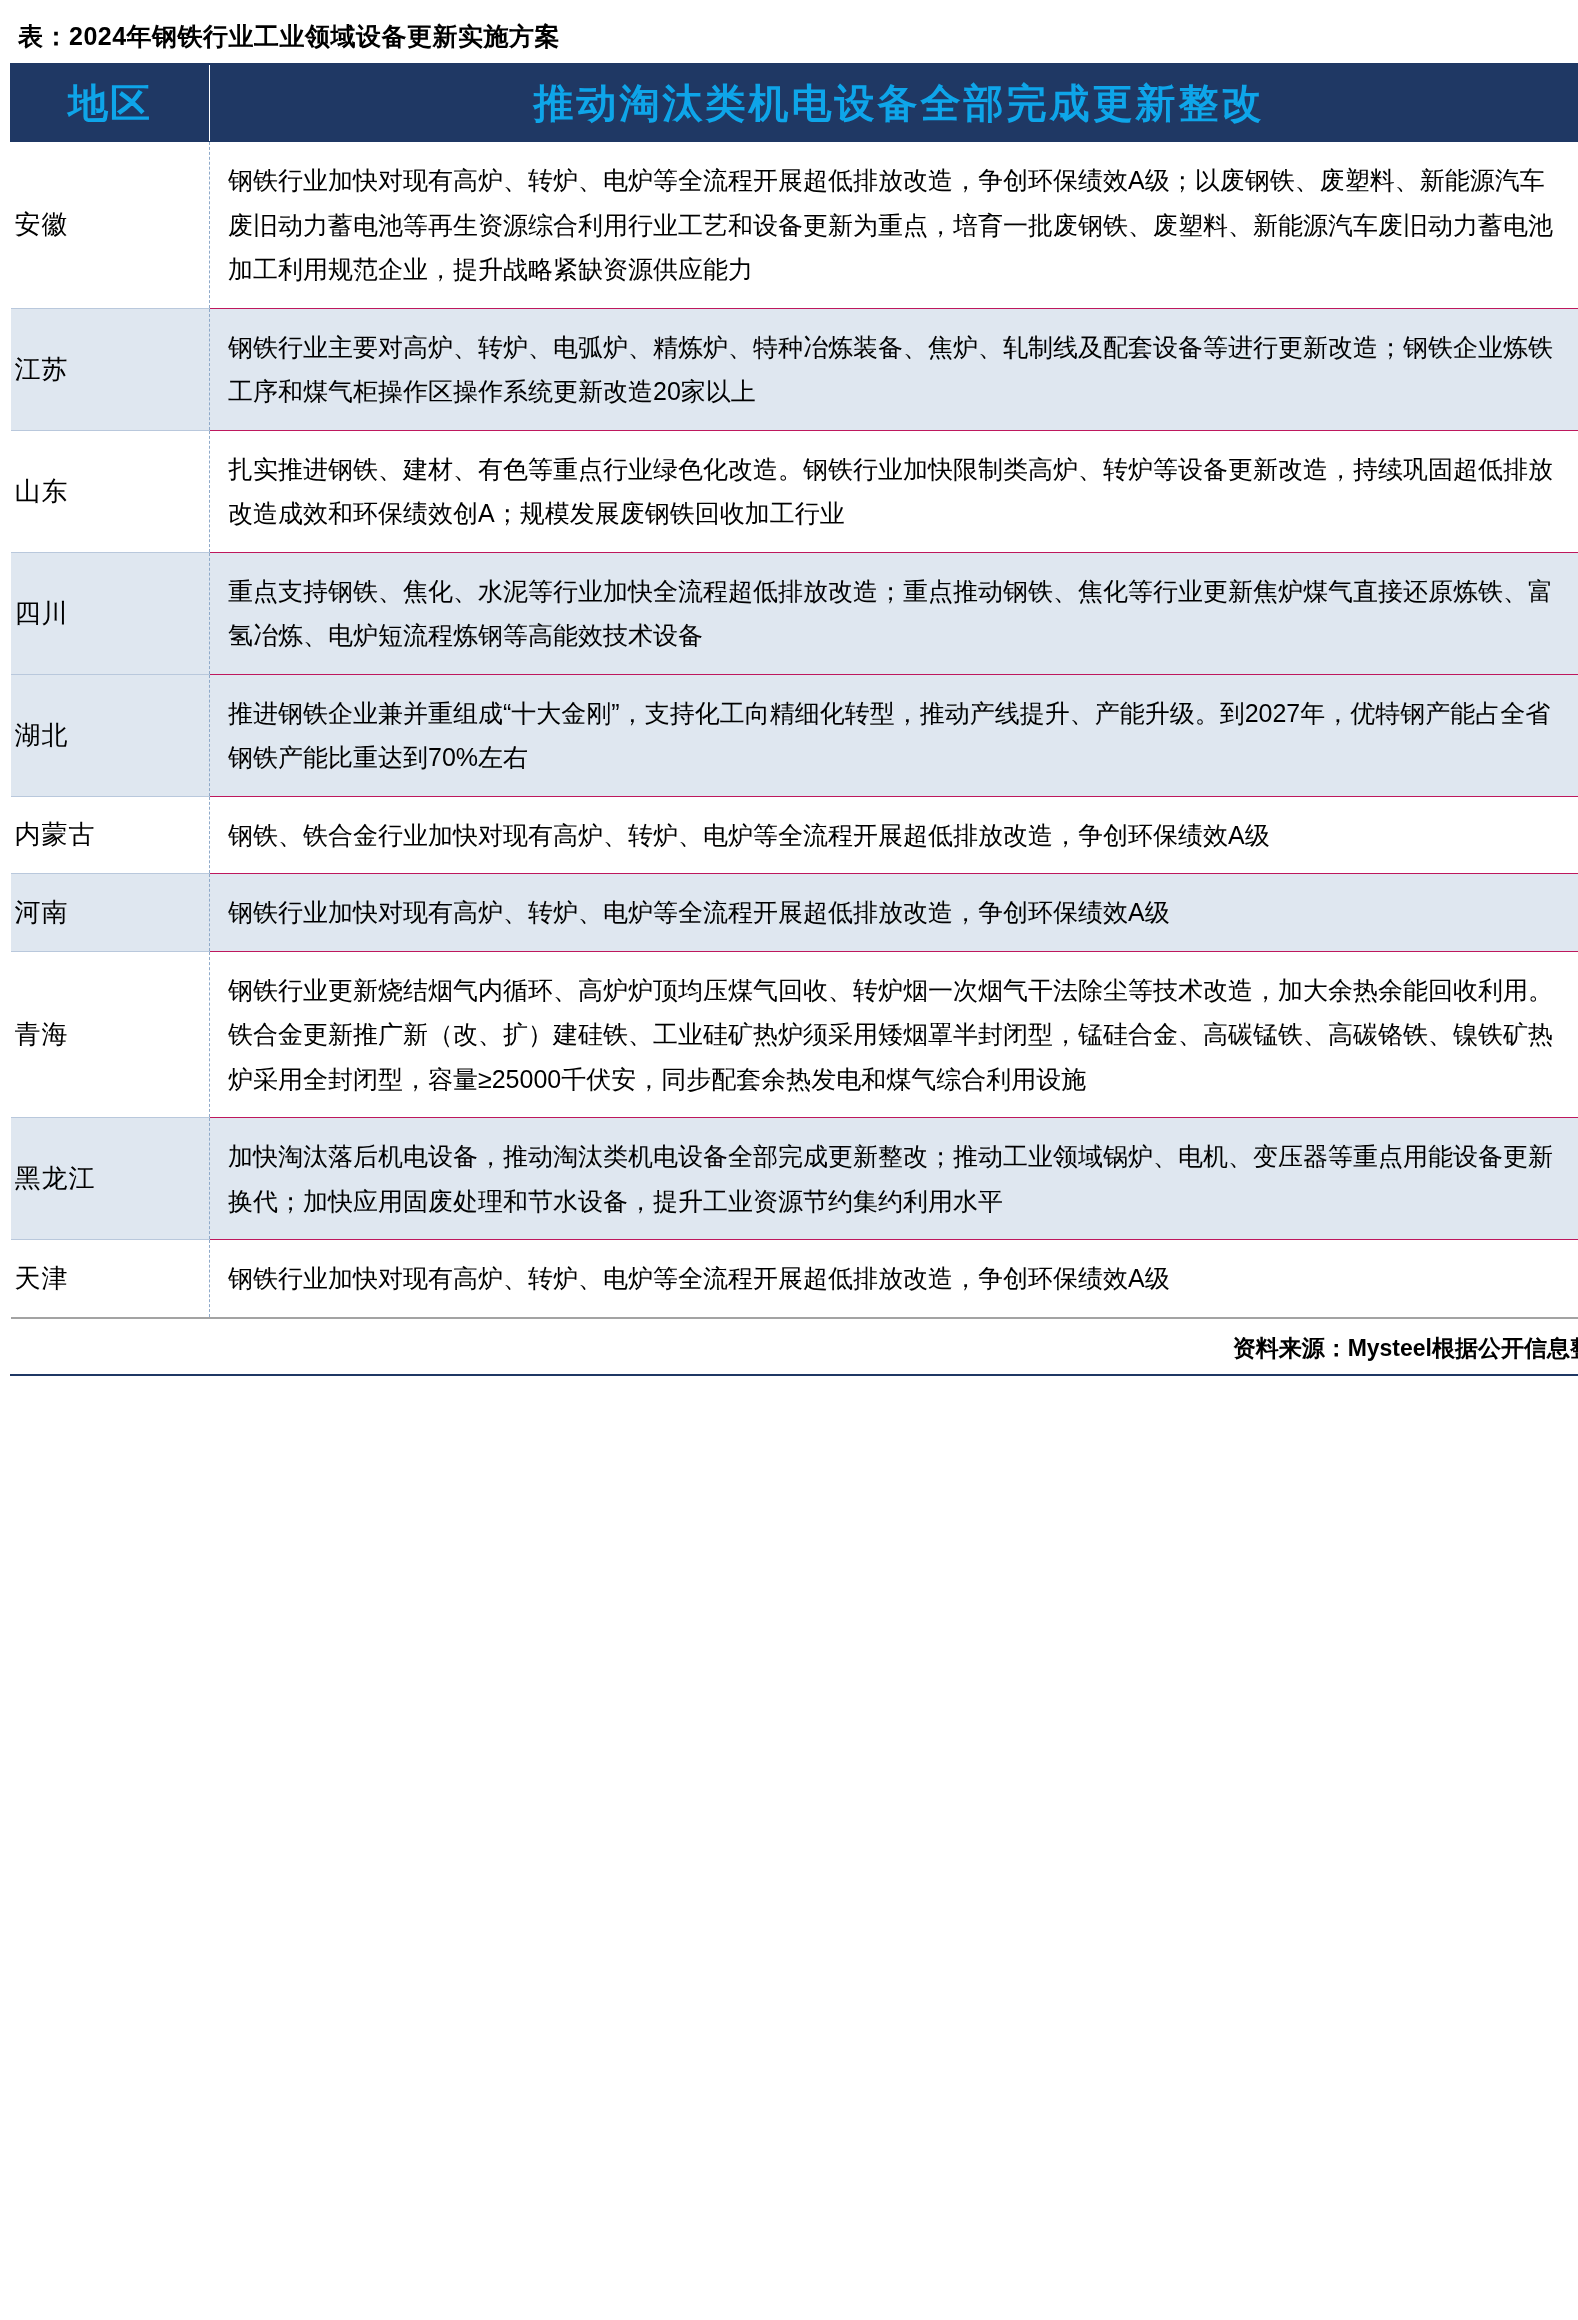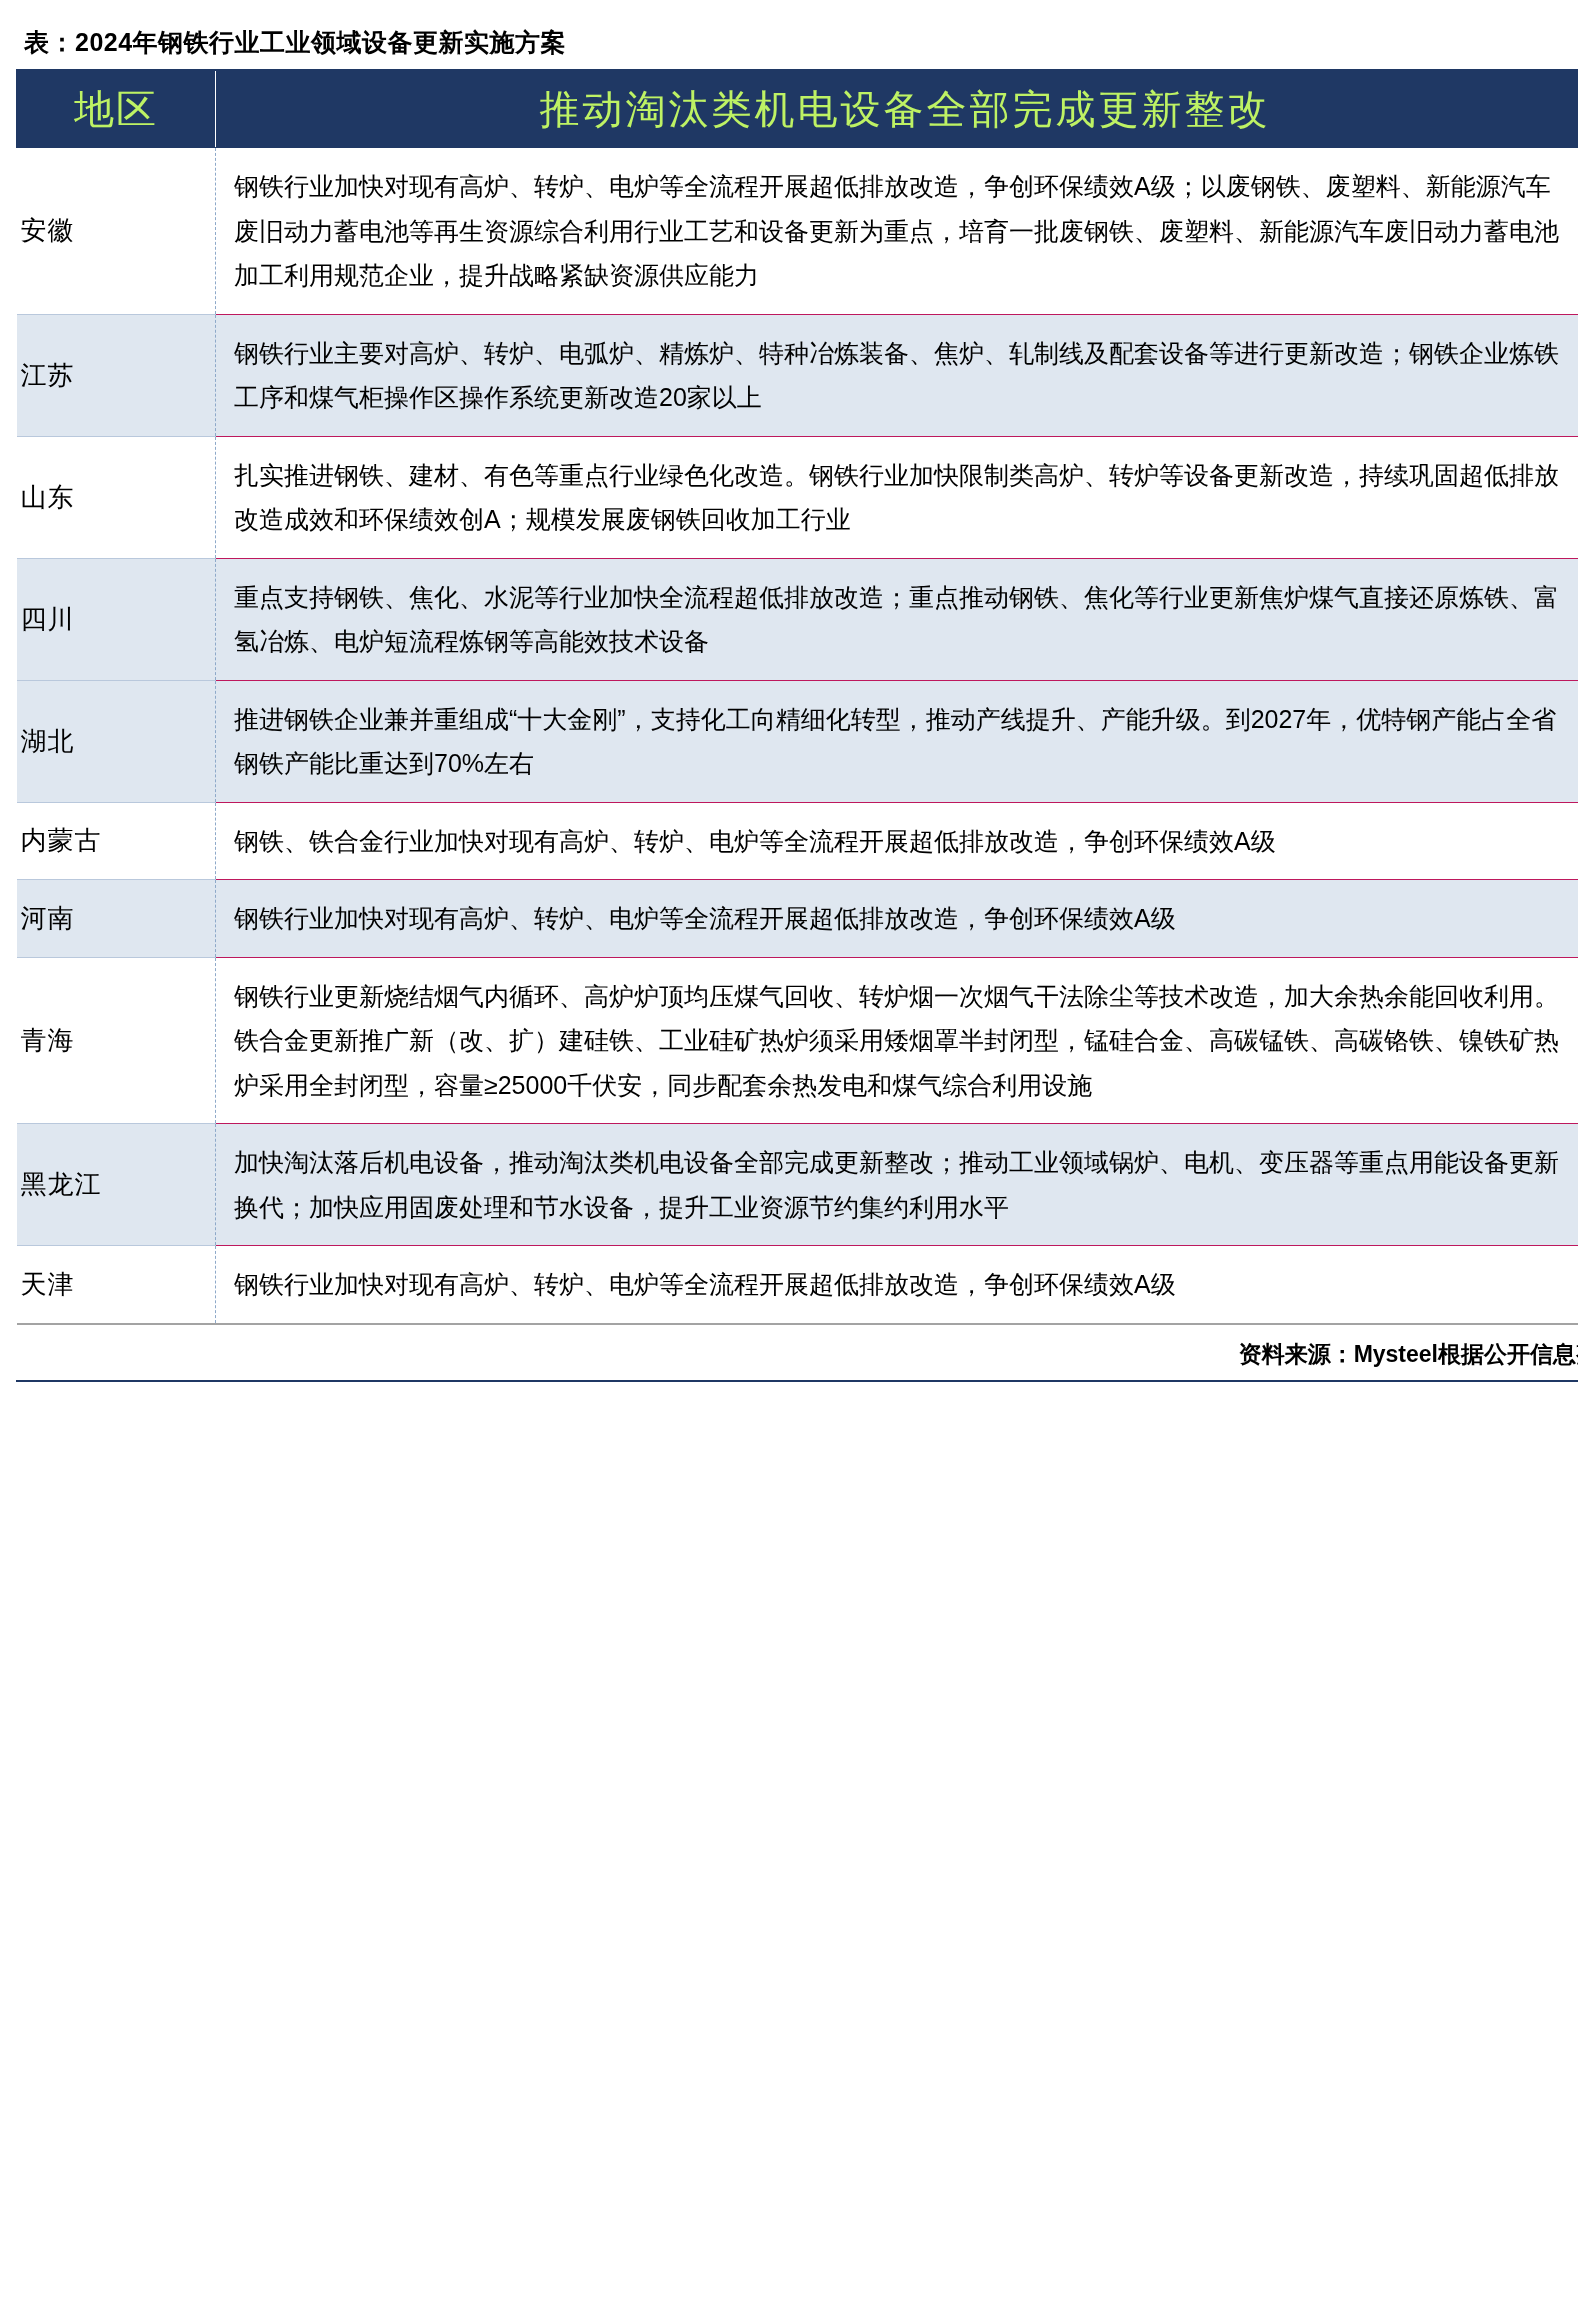--- a/index.html
+++ b/index.html
@@ -8,42 +8,42 @@
     background: #ffffff;
   }
   body {
     width: 1578px;
     font-family: "Liberation Sans", sans-serif;
     color: #000000;
   }
   .page {
     width: 1454px;
     box-sizing: border-box;
-    padding: 16px;
+    padding: 10px;
     position: relative;
   }
   .caption {
     font-size: 25px;
     font-weight: bold;
     padding: 10px 0 10px 8px;
     letter-spacing: 0.5px;
     color: #000;
   }
   table.main {
     width: 1578px;
     border-collapse: collapse;
     table-layout: fixed;
   }
   table.main col.c-region { width: 199px; }
   table.main col.c-body { width: 1379px; }
 
   th.head-region, th.head-body {
     background: #1f3864;
-    color: #bef264;
-    font-weight: normal;
+    color: #0ea5e9;
+    font-weight: bold;
     text-align: center;
     vertical-align: middle;
     border: 1px solid #1f3864;
     padding: 10px 6px;
   }
   th.head-region {
     font-size: 40px;
     letter-spacing: 2px;
     border-right: 1px solid #ffffff;
   }

